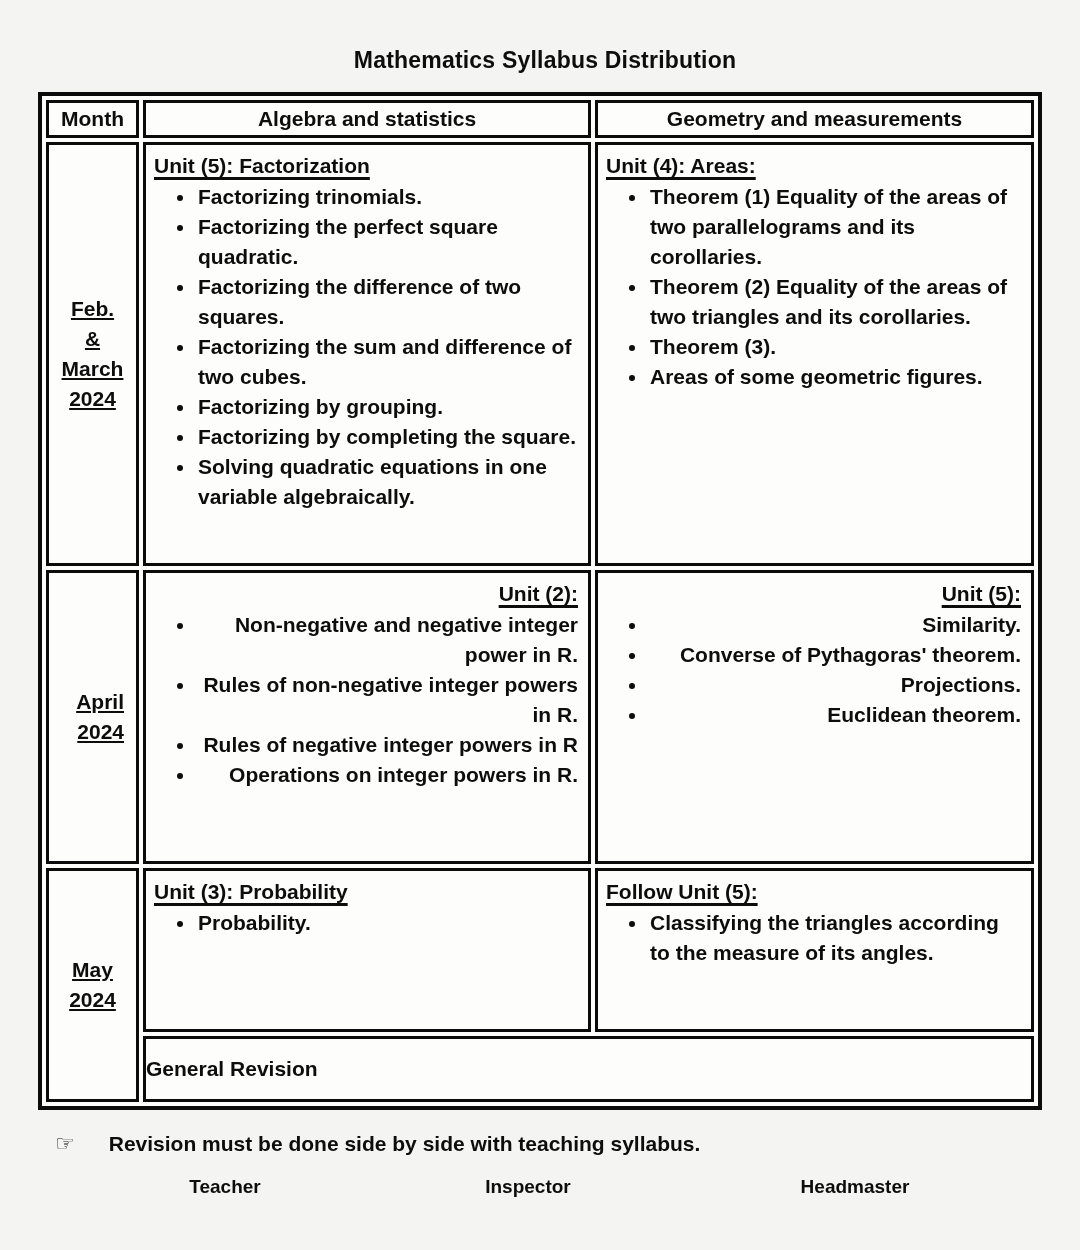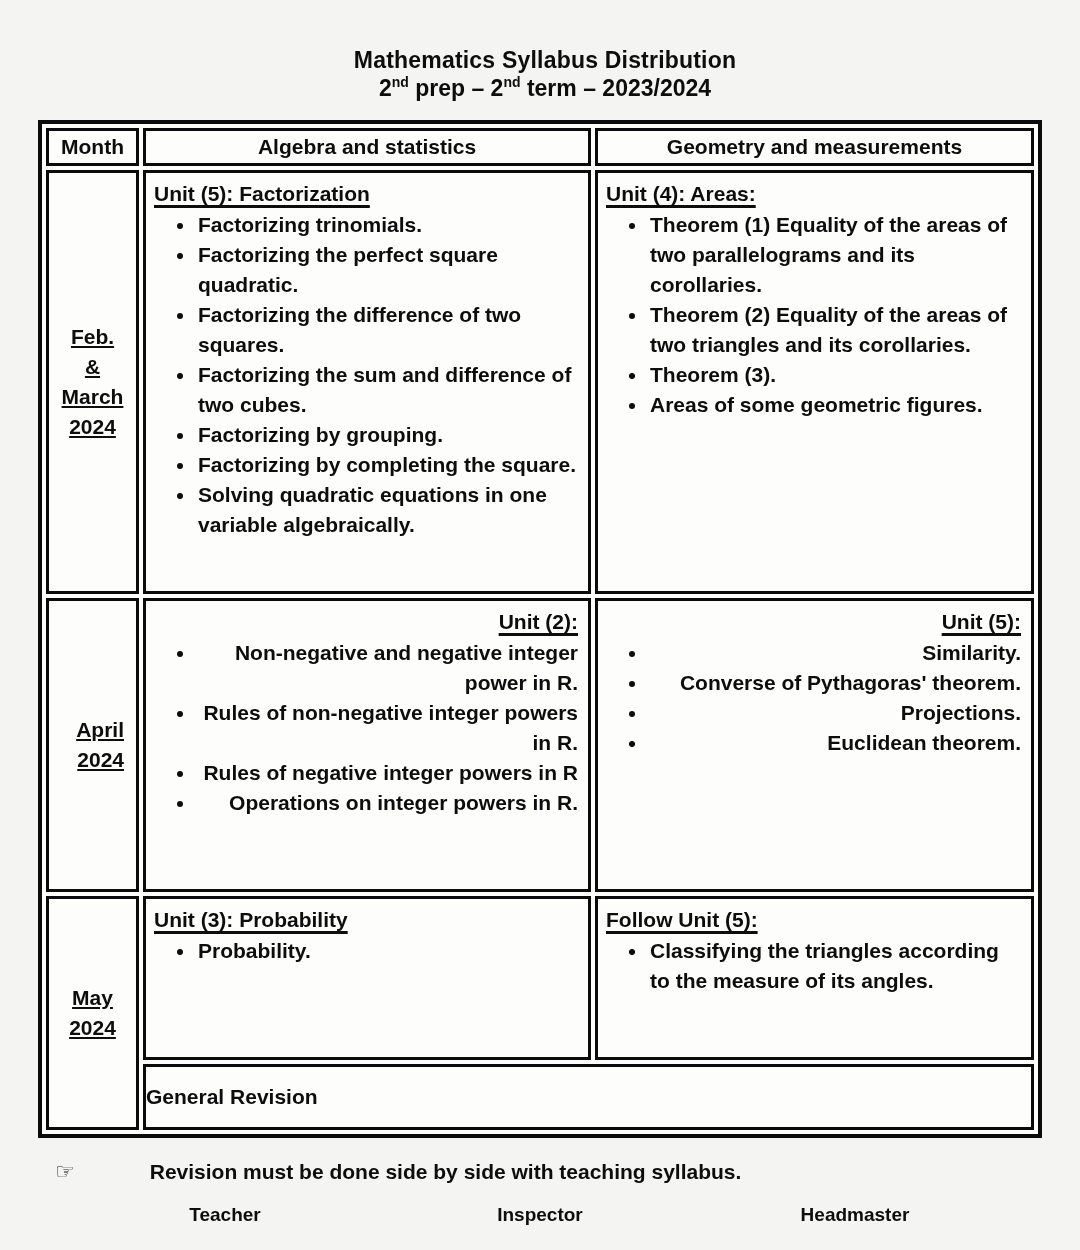--- a/index.html
+++ b/index.html
@@ -81,40 +81,39 @@
   }
 
   
   .note-row {
     margin: 22px 0 0 55px;
     display: flex;
     align-items: center;
     font-size: 21px;
   }
   .hand-icon { font-size: 22px; line-height: 22px; }
-  .note-text { margin-left: 75px; text-align: right; }
+  .note-text { margin-left: 34px; text-align: right; }
 
   .signatures { position: relative; height: 30px; margin-top: 20px; font-size: 19px; text-decoration: underline; }
   .signatures span {
     position: absolute;
     transform: translateX(-50%);
     white-space: nowrap;
   }
   .sig-teacher    { left: 225px; }
-  .sig-inspector  { left: 540px; }
+  .sig-inspector  { left: 528px; }
   .sig-headmaster { left: 855px; }
 </style>
 </head>
 <body>
 
 <div class="page">
 
   <div class="title-block">
     <h1>Mathematics Syllabus Distribution</h1>
-    <div class="subtitle"><span>2</span><sup>nd</sup><span> prep – 2</span><sup>nd</sup><span> term – 2023/2024</span></div>
   </div>
 
   <table class="syllabus">
     <colgroup>
       <col class="c-month">
       <col class="c-algebra">
       <col class="c-geometry">
     </colgroup>
     <thead>
       <tr>

